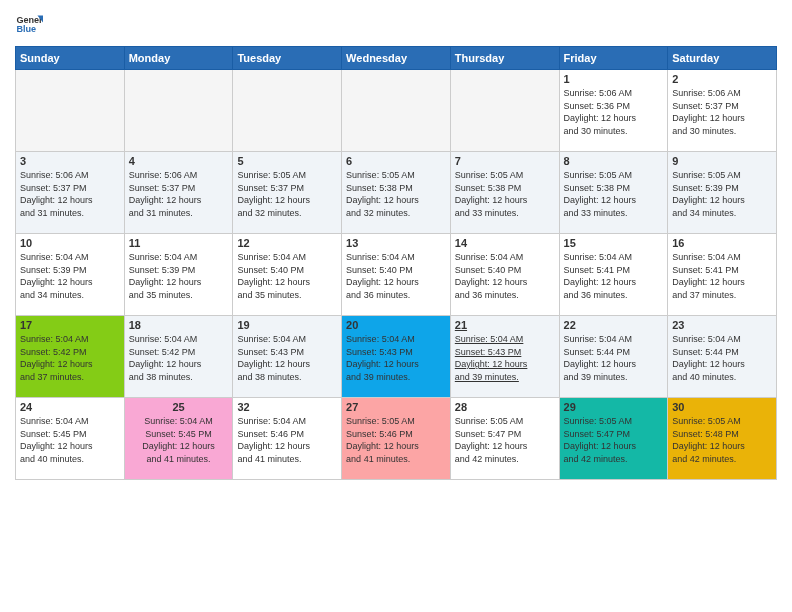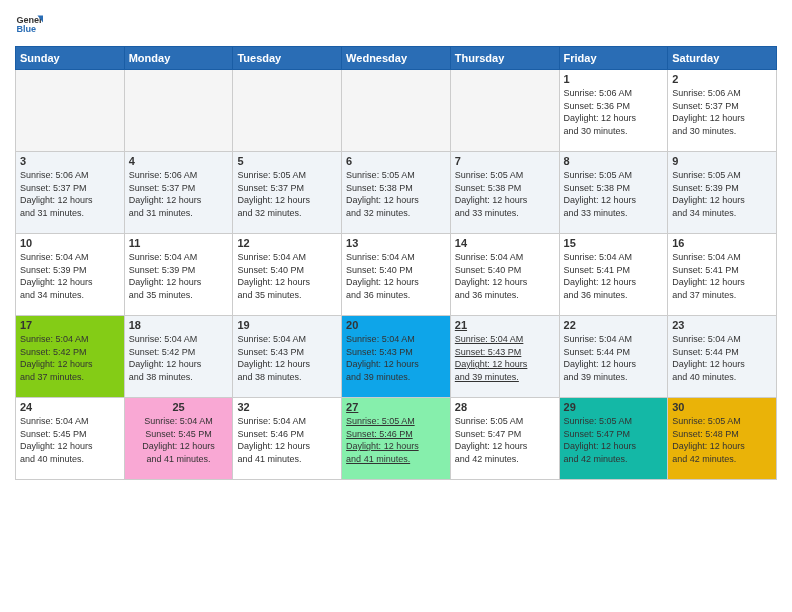--- a/index.html
+++ b/index.html
@@ -303,21 +303,21 @@
 Daylight: 12 hours
 and 41 minutes.</div>
           </td>
           <td style="background: rgb(255, 255, 255);">
             <span class="day-number">32</span>
             <div class="day-info" style="white-space: pre-line;">Sunrise: 5:04 AM
 Sunset: 5:46 PM
 Daylight: 12 hours
 and 41 minutes.</div>
           </td>
-          <td style="background: #86efac; text-decoration: underline;">
+          <td style="background: #fca5a5;">
             <span class="day-number">27</span>
             <div class="day-info" style="white-space: pre-line;">Sunrise: 5:05 AM
 Sunset: 5:46 PM
 Daylight: 12 hours
 and 41 minutes.</div>
           </td>
           <td style="background: rgb(255, 255, 255);">
             <span class="day-number">28</span>
             <div class="day-info" style="white-space: pre-line;">Sunrise: 5:05 AM
 Sunset: 5:47 PM

